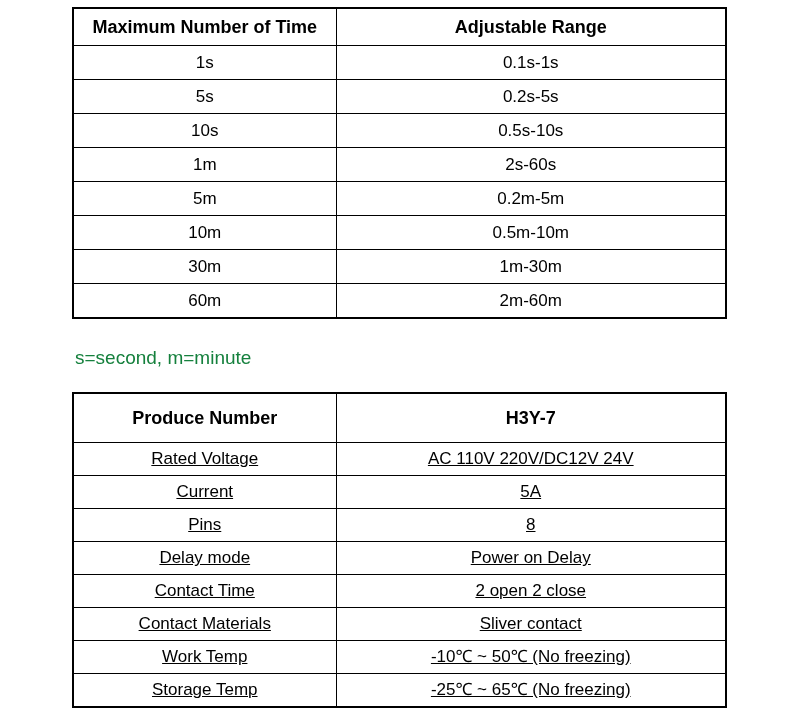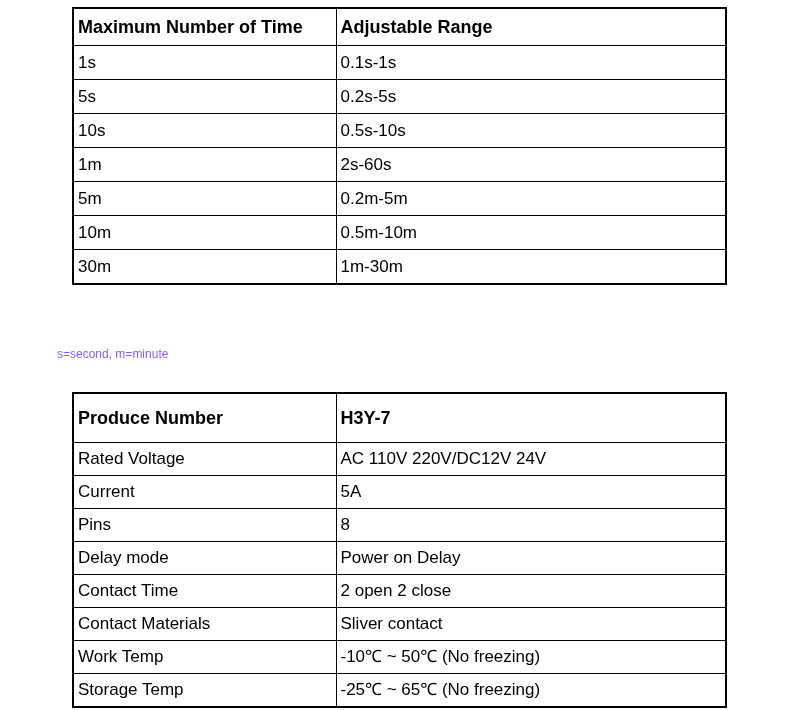--- a/index.html
+++ b/index.html
@@ -23,47 +23,47 @@
     table-layout: fixed;
     background: #ffffff;
   }
   table.spec, table.spec th, table.spec td {
     border: 1.5px solid #000000;
   }
   table.spec {
     border-width: 2px;
   }
   table.spec th, table.spec td {
-    text-align: left;
+    text-align: center;
     vertical-align: middle;
     padding: 0 4px;
     font-size: 17px;
     line-height: 1.15;
     overflow: hidden;
     white-space: nowrap;
   }
   table.spec th {
     font-size: 18px;
     font-weight: bold;
   }
   .tbl-time { top: 7px; }
   .tbl-time th { height: 36px; }
   .tbl-time td { height: 33px; }
   .tbl-product { top: 392px; }
   .tbl-product th { height: 48px; margin-left: 10px; }
-  .tbl-product td { height: 32px; }
+  .tbl-product td { height: 32px; text-decoration: underline; }
   col.c1 { width: 263px; }
   col.c2 { width: 390px; }
   .cell-large { font-size: 20px; }
   .note {
     position: absolute;
-    left: 57px;
+    left: 75px;
     top: 347px;
-    font-size: 12px;
-    color: #8b5cf6;
+    font-size: 19px;
+    color: #15803d;
   }
 </style>
 </head>
 <body>
 
 <table class="spec tbl-time">
   <colgroup>
       <col class="c1">
       <col class="c2">
     </colgroup>
@@ -94,20 +94,24 @@
       <td>5m</td>
       <td>0.2m-5m</td>
     </tr>
     <tr>
       <td>10m</td>
       <td>0.5m-10m</td>
     </tr>
     <tr>
       <td>30m</td>
       <td>1m-30m</td>
+    </tr>
+    <tr>
+      <td>60m</td>
+      <td>2m-60m</td>
     </tr>
   </tbody>
 </table>
 
 <div class="note">s=second, m=minute</div>
 
 <table class="spec tbl-product">
   <colgroup>
       <col class="c1">
       <col class="c2">

